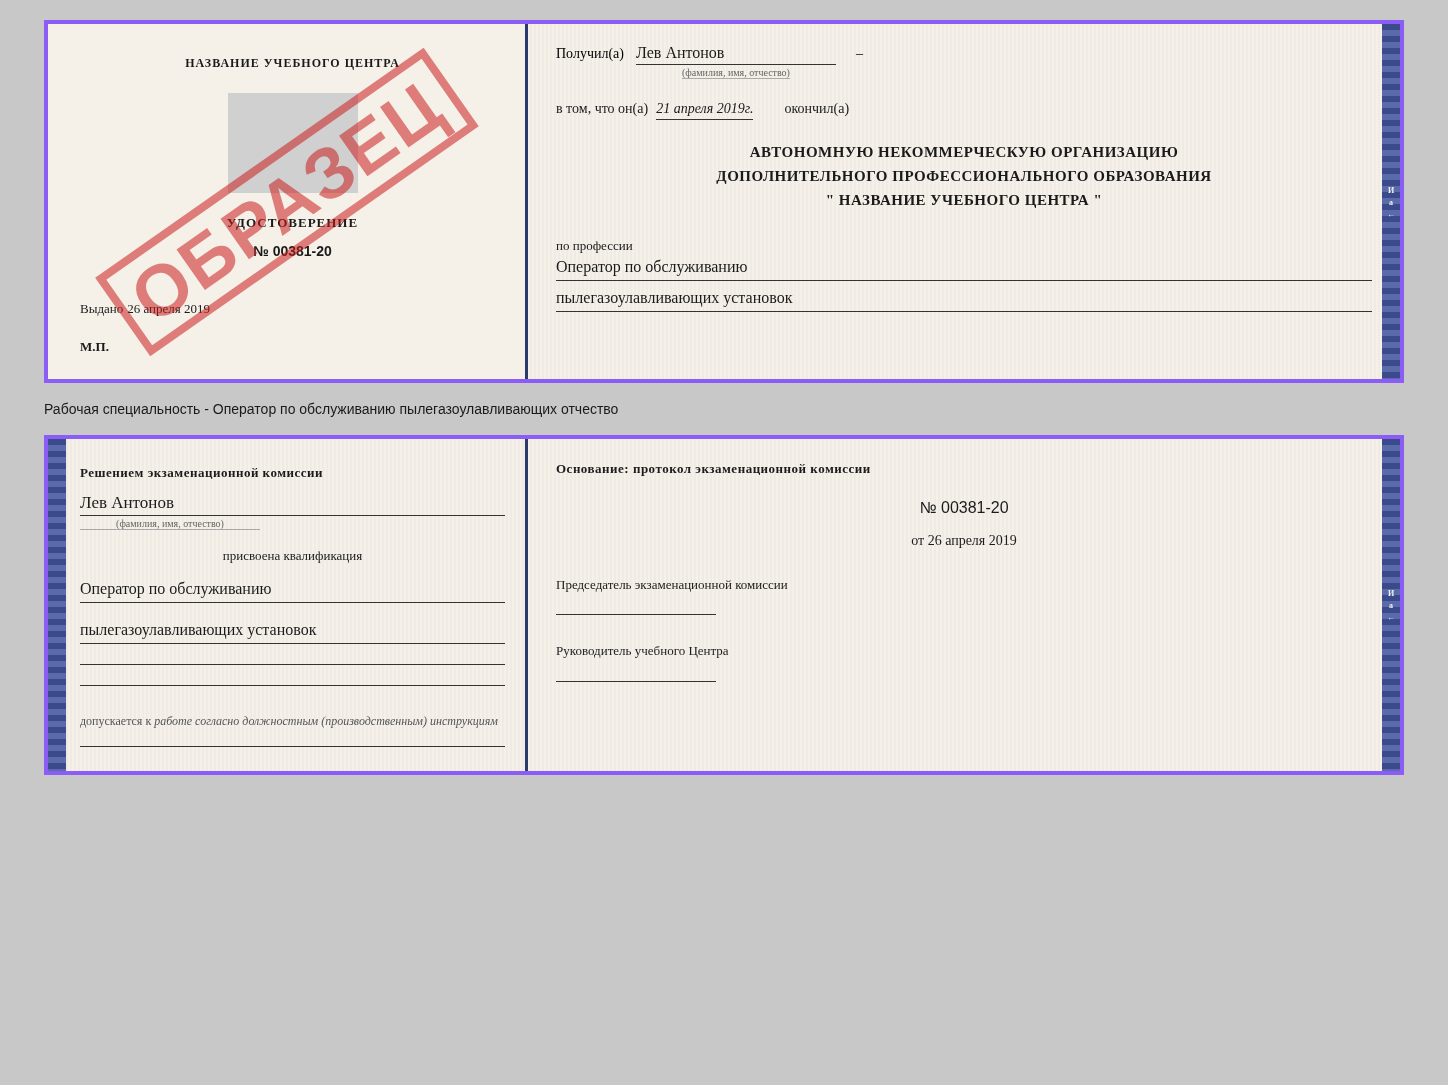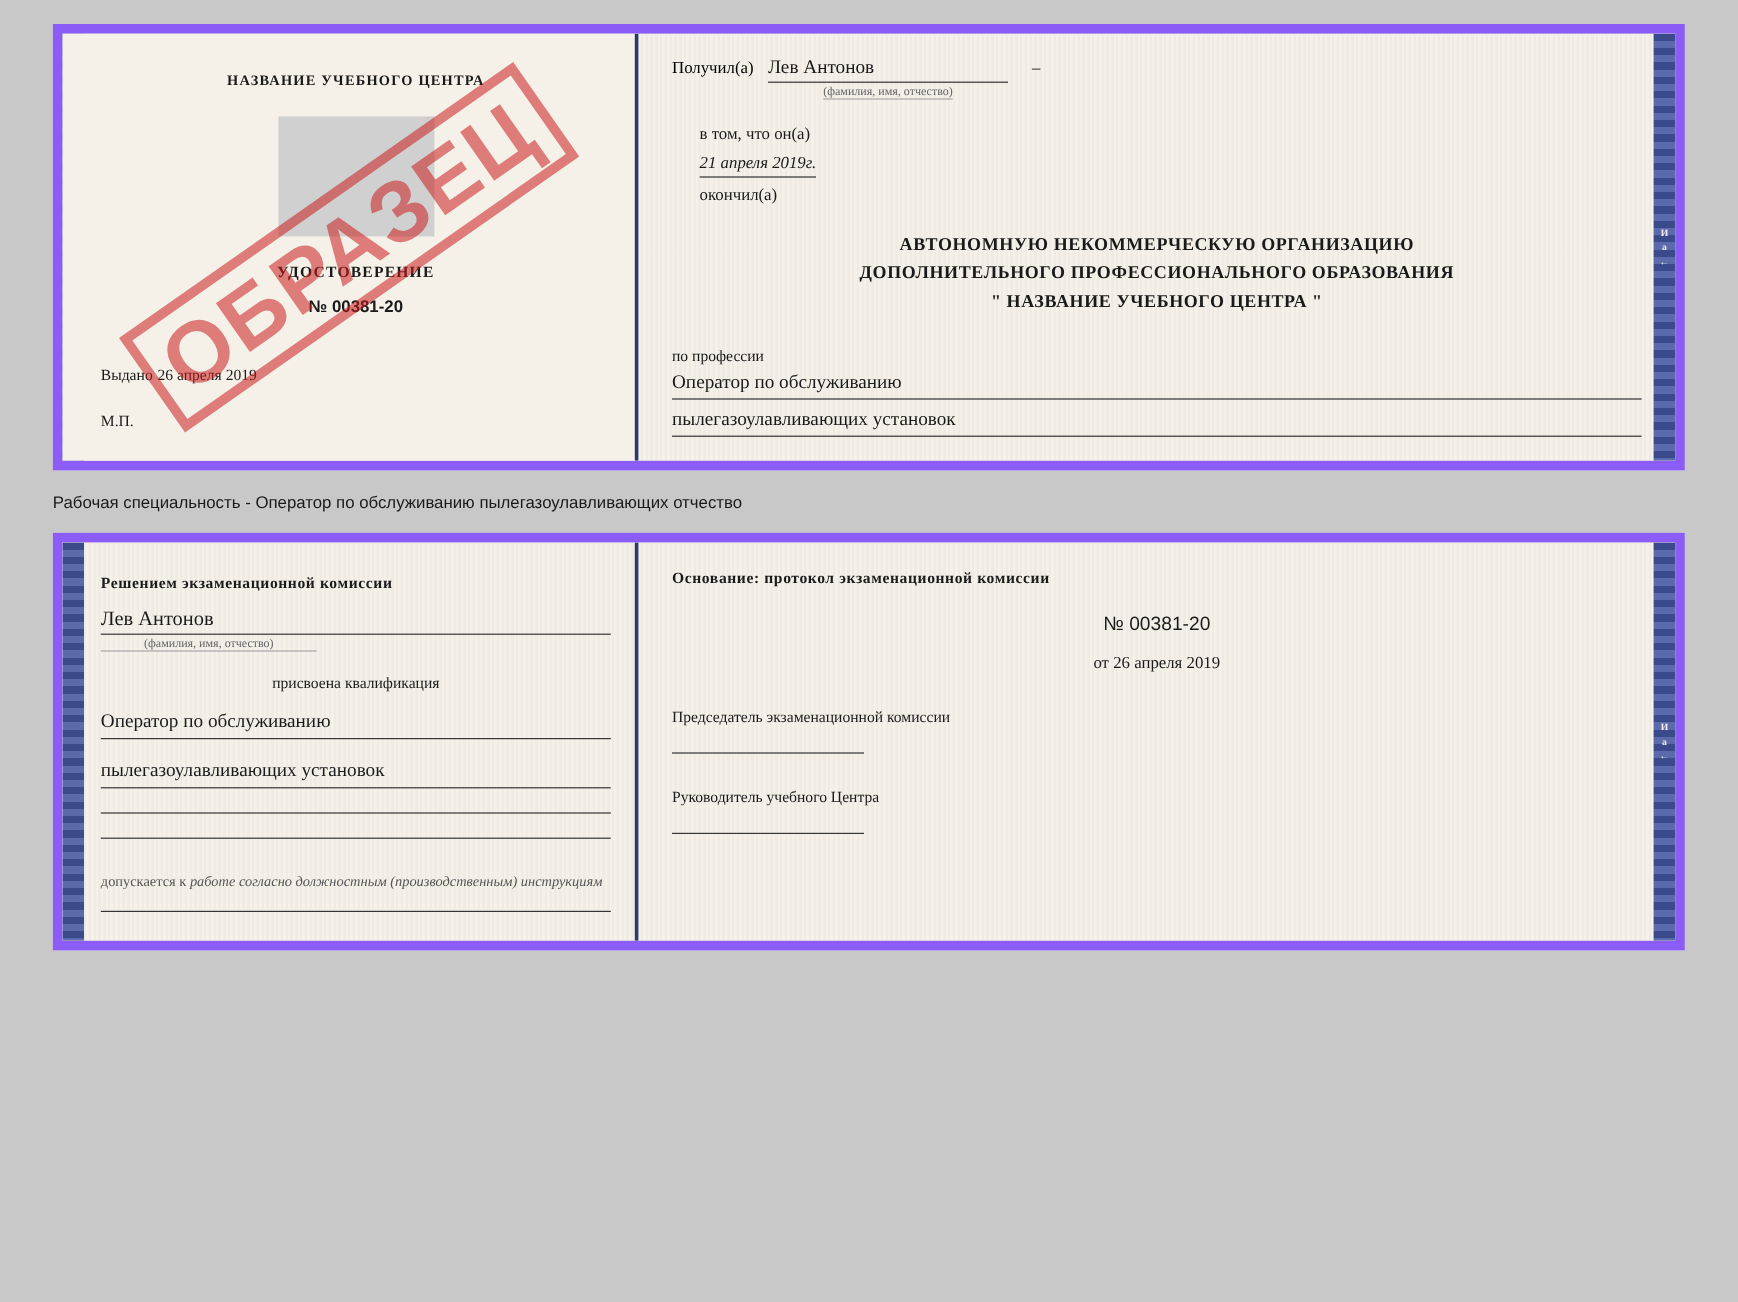--- a/index.html
+++ b/index.html
@@ -12,21 +12,21 @@
       flex-direction: column;
       align-items: center;
       padding: 20px;
       gap: 18px;
     }
 
     .document-section {
       display: flex;
       width: 1360px;
       background: #f5f0e8;
-      border: 8px solid #8b5cf6;
+      border: 4px solid #8b5cf6;
       position: relative;
       overflow: hidden;
     }
 
     .left-panel {
       width: 480px;
       border-right: 3px solid #2a3a6b;
       padding: 24px 20px;
       position: relative;
       background: #f5f0e8;
@@ -121,20 +121,21 @@
 
     .issued-date {
       font-size: 13px;
       color: #1a1a1a;
     }
 
     .mp-label {
       font-size: 13px;
       color: #1a1a1a;
       margin-top: 10px;
+      font-weight: bold;
     }
 
     
     .watermark {
       position: absolute;
       top: 50%;
       left: 50%;
       transform: translate(-50%, -50%) rotate(-35deg);
       font-size: 72px;
       font-weight: 900;
@@ -158,21 +159,20 @@
       padding-bottom: 2px;
     }
 
     .date-row {
       display: flex;
       align-items: baseline;
       gap: 8px;
       font-size: 14px;
       color: #1a1a1a;
       margin-top: 8px;
-      flex-direction: column;
     }
 
     .date-value {
       font-style: italic;
       border-bottom: 1px solid #333;
       padding-bottom: 2px;
       font-size: 14px;
     }
 
     .org-text {

